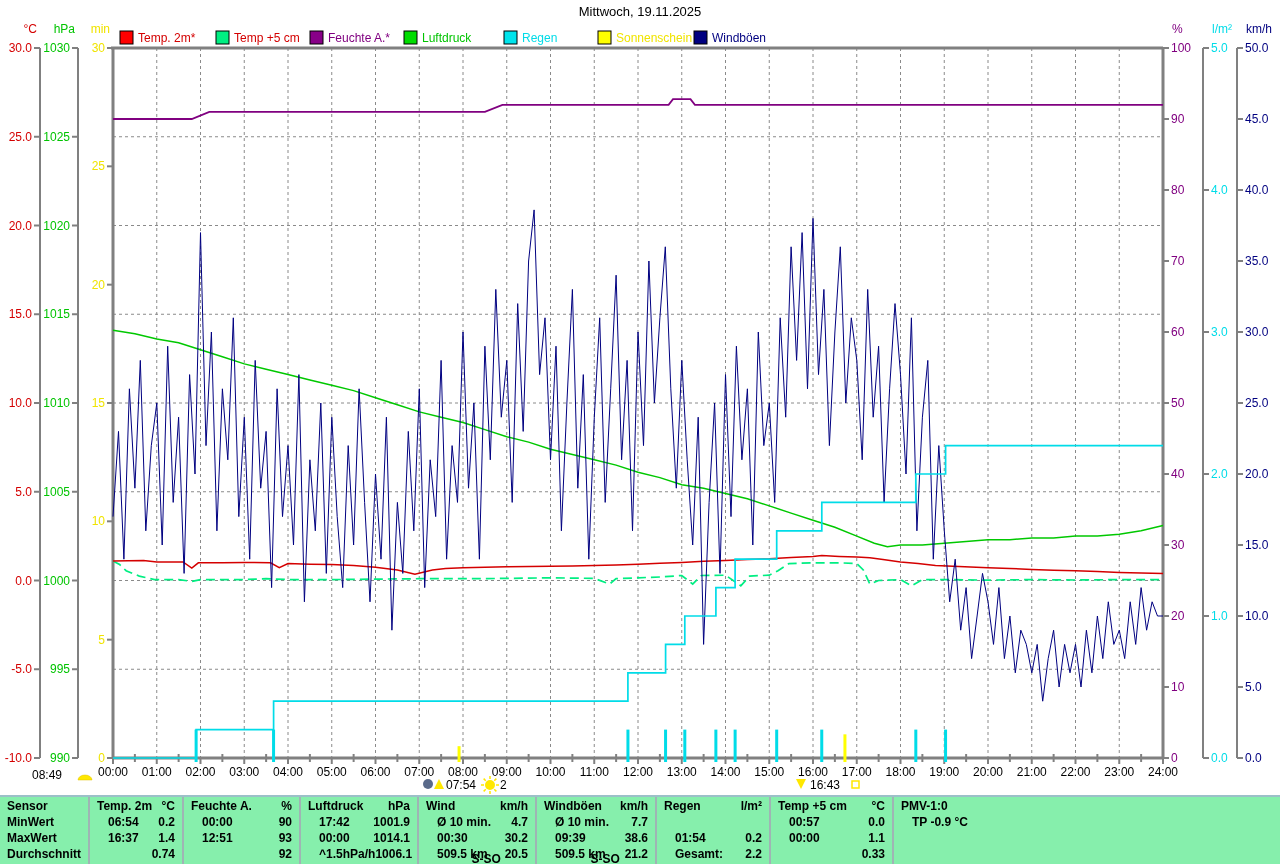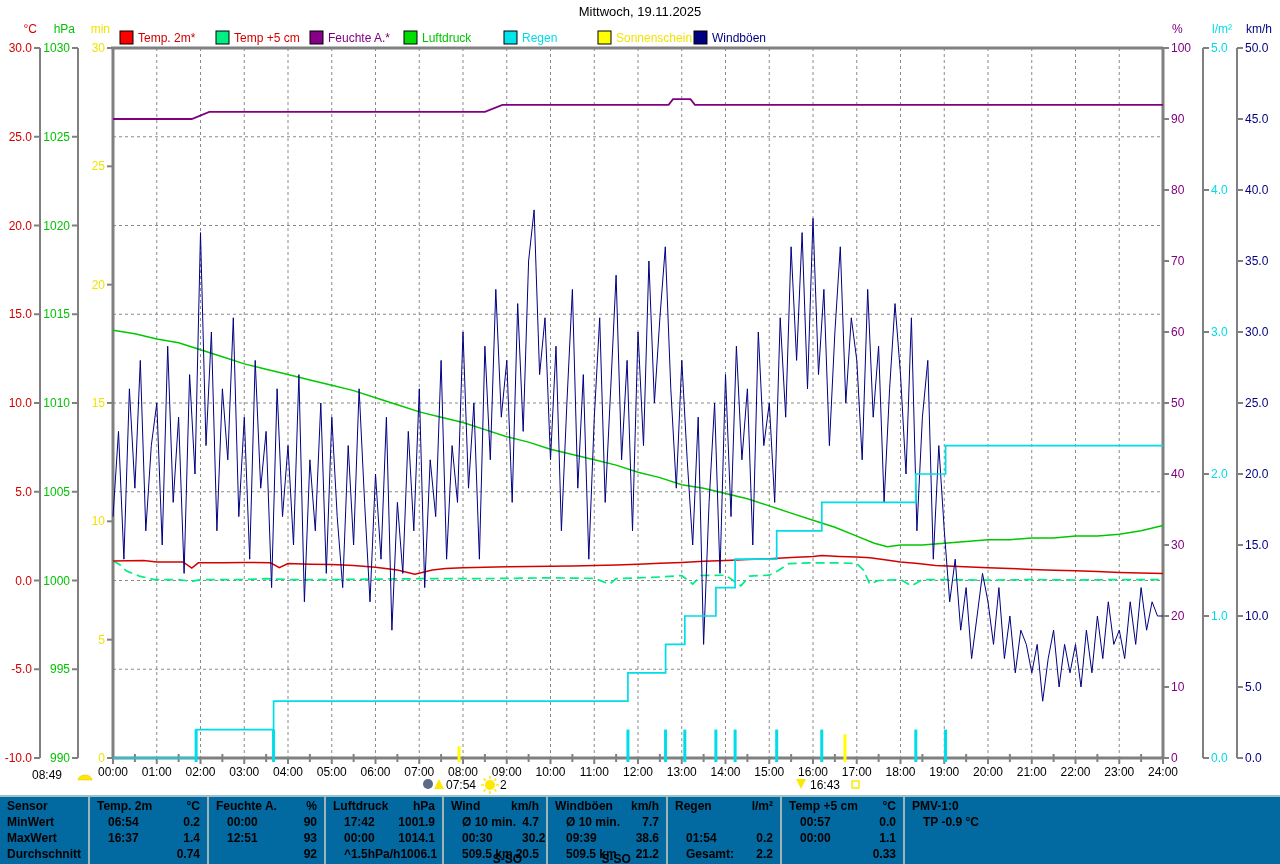--- a/index.html
+++ b/index.html
@@ -1,20 +1,20 @@
 <!DOCTYPE html>
 <html><head>
 <meta charset="utf-8">
 <style>
   html,body{margin:0;padding:0;background:#fff;}
   body{width:1280px;height:864px;position:relative;overflow:hidden;
        font-family:"Liberation Sans",sans-serif;}
   #chart{position:absolute;left:0;top:0;}
   #wtable{position:absolute;left:0;top:795px;width:1280px;height:69px;
-          background:#0369a1;border-top:2px solid #9cc0c8;box-sizing:border-box;
+          background:#86efac;border-top:2px solid #9cc0c8;box-sizing:border-box;
           display:flex;font-weight:bold;font-size:12px;color:#000;}
   .tcol{box-sizing:border-box;height:100%;}
   .tcol + .tcol{border-left:2px solid #9fb4b4;}
   .trow{display:flex;align-items:center;height:16px;white-space:nowrap;}
   .trow.hdr{height:17px;}
   .cell-l{padding-left:18px;text-align:center;}
   .cell-name{padding-left:7px;}
   .cell-r{margin-left:auto;padding-right:7px;}
   .cell-mid{margin-left:auto;margin-top:42px;}
 </style>
@@ -307,21 +307,21 @@
       <div class="trow">
         <div class="cell-name">MinWert</div>
       </div>
       <div class="trow">
         <div class="cell-name">MaxWert</div>
       </div>
       <div class="trow">
         <div class="cell-name">Durchschnitt</div>
       </div>
     </div>
-    <div class="tcol" style="width: 119px;">
+    <div class="tcol" style="width: 94px;">
       <div class="trow hdr">
         <div class="cell-name">Temp. 2m</div>
         <div class="cell-r">°C</div>
       </div>
       <div class="trow">
         <div class="cell-l">06:54</div>
         <div class="cell-r">0.2</div>
       </div>
       <div class="trow">
         <div class="cell-l">16:37</div>
@@ -361,21 +361,21 @@
       </div>
       <div class="trow">
         <div class="cell-l">00:00</div>
         <div class="cell-r">1014.1</div>
       </div>
       <div class="trow">
         <div class="cell-l">^1.5hPa/h</div>
         <div class="cell-r">1006.1</div>
       </div>
     </div>
-    <div class="tcol" style="width: 104px;">
+    <div class="tcol" style="width: 118px;">
       <div class="trow hdr">
         <div class="cell-name">Wind</div>
         <div class="cell-r">km/h</div>
       </div>
       <div class="trow">
         <div class="cell-l">Ø 10 min.</div>
         <div class="cell-r">4.7</div>
       </div>
       <div class="trow">
         <div class="cell-l">00:30</div>

